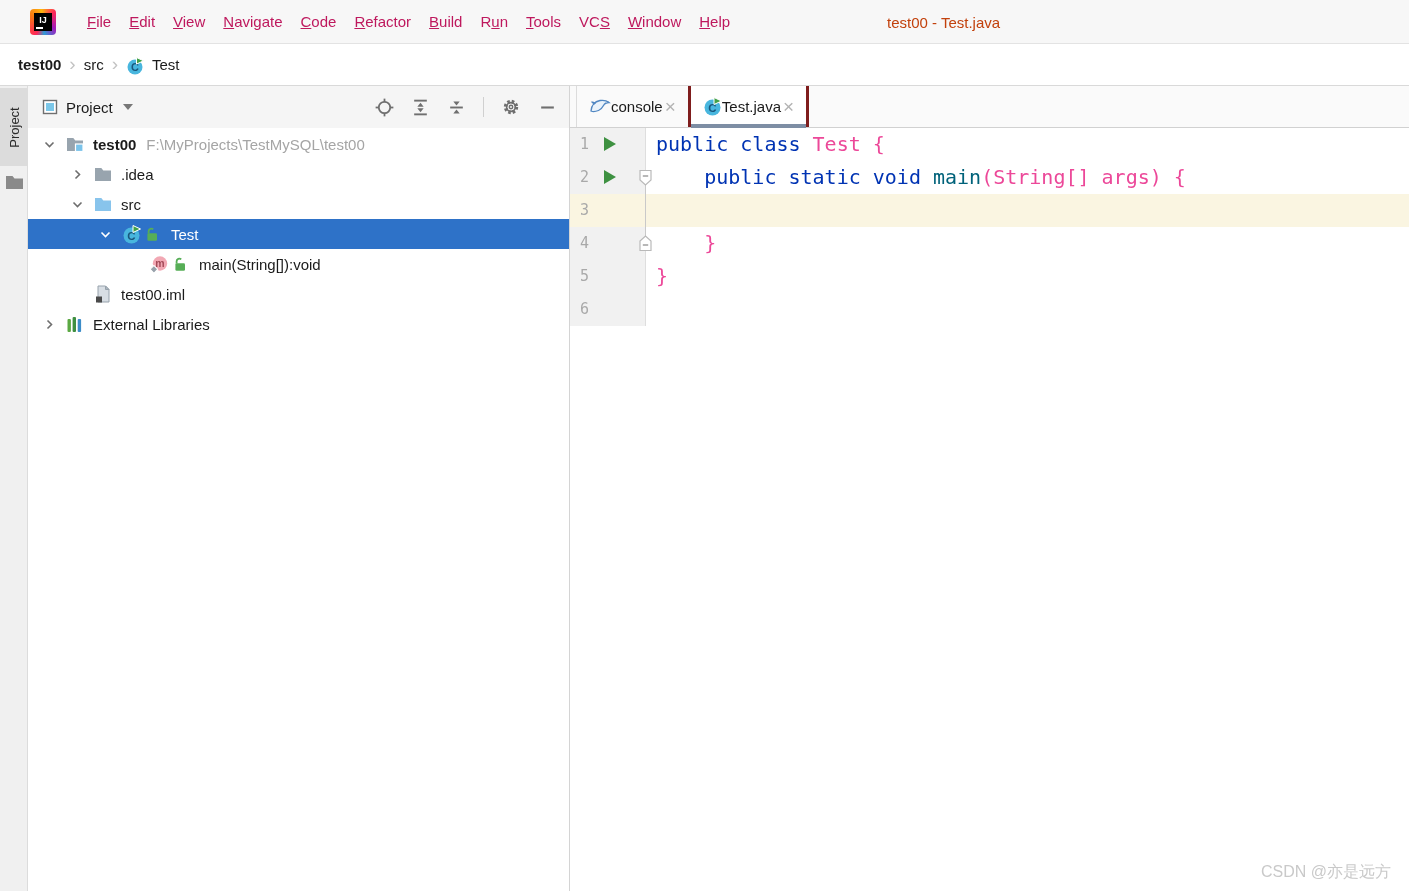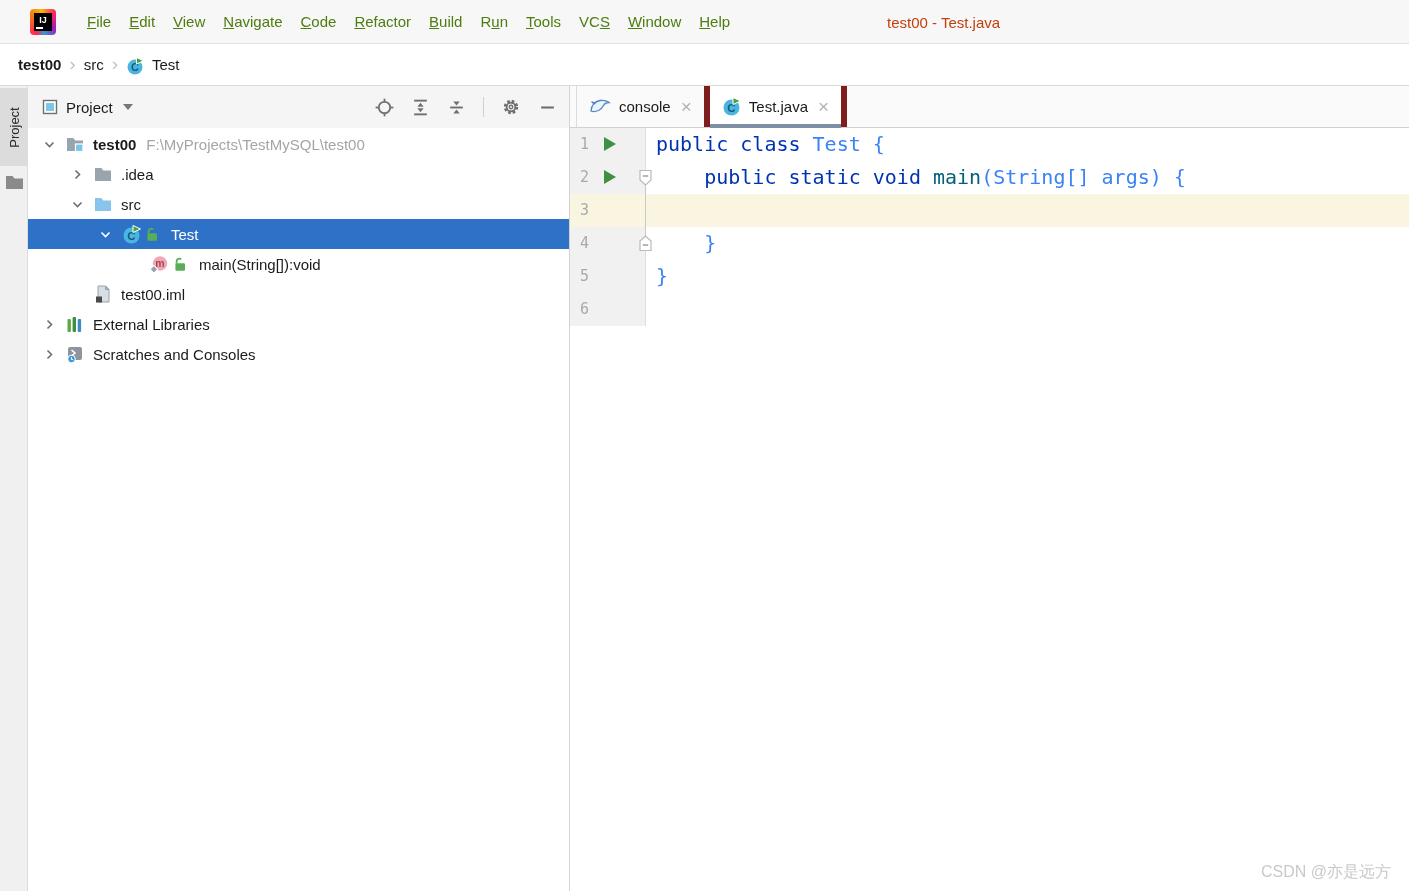--- a/index.html
+++ b/index.html
@@ -19,21 +19,21 @@
     width:26px; height:26px; border-radius:4px; margin-right:22px; position:relative;
     background:conic-gradient(from 210deg,#fe2857,#f97a12 25%,#fdb60d 40%,#fe2857 55%,#a11bbd 75%,#2e9bd6 90%,#fe2857);
   }
   .ij-logo .inner {
     position:absolute; left:4px; top:4px; width:18px; height:18px; background:#000;
     color:#fff; font-size:9px; font-weight:bold; text-align:center; line-height:14px;
   }
   .ij-logo .inner::after {
     content:""; position:absolute; left:2px; bottom:2px; width:7px; height:2px; background:#fff;
   }
-  .menu-item { padding:0 9px; height:28px; line-height:28px; cursor:default; color:#4d7c0f; }
+  .menu-item { padding:0 9px; height:28px; line-height:28px; cursor:default; color:#be185d; }
   .menu-item .u { text-decoration:underline; }
   .win-title {
     position:absolute; left:887px; top:0; height:44px; display:flex; align-items:center;
     color:#c2410c; font-size:15px;
   }
 
   
   .breadcrumbs {
     height:42px; background:#fff; border-bottom:1px solid #d9d9d9;
     display:flex; align-items:center; padding-left:18px; gap:8px;
@@ -83,22 +83,22 @@
   .trow.sel .tlabel { color:#fff; }
   .trow.sel svg.chev-svg polyline { stroke:#fff; }
 
   
   .editor-col { flex:1; display:flex; flex-direction:column; min-width:0; }
   .tabstrip {
     height:42px; flex:none; background:#fafafa; border-bottom:1px solid #d1d1d1;
     display:flex; align-items:stretch; padding-left:6px;
   }
   .tab {
-    display:flex; align-items:center; gap:8px; padding:0 12px; position:relative;
-    border-right:6px solid #7f1d1d; cursor:pointer; background:transparent;
+    display:flex; align-items:center; gap:0; padding:0 12px; position:relative;
+    border-right:3px solid #7f1d1d; cursor:pointer; background:transparent;
   }
   .tab:first-child { border-left:1px solid #dcdcdc; }
   .tab.active { background:#fff; }
   .tab.active::after {
     content:""; position:absolute; left:0; right:0; bottom:-1px; height:4px; background:#7e8ea4;
   }
   .tab .tab-close { color:#b3b3b3; font-size:19px; line-height:1; margin-left:2px; }
   .tab .tab-label { color:#1b1b1b; }
 
   
@@ -111,21 +111,21 @@
   .lgut { width:46px; flex:none; position:relative; background:#f1f1f1; border-right:1px solid #dedede; }
   .runarrow {
     position:absolute; left:4px; top:9px; width:0; height:0;
     border-left:12px solid #3e9141; border-top:7.5px solid transparent; border-bottom:7.5px solid transparent;
   }
   .lcode { padding-left:10px; white-space:pre; font-size:20px; color:#000; }
   .eline.current .lnum, .eline.current .lgut, .eline.current { background:#faf5e1; }
   .eline.current .lgut { border-right-color:#faf5e1; }
   .kw { color:#0033b3; }
   .fn { color:#00627a; }
-  .pl { color:#3b82f6; }
+  .pl { color:#ec4899; }
 
   .fold-line { position:absolute; left:75px; top:57px; width:1px; height:51px; background:#c9c9c9; }
   .fold-marker { position:absolute; left:68px; z-index:3; }
   .fold-start { top:41px; }
   .fold-end { top:107px; }
 
   
   .watermark {
     position:absolute; right:18px; bottom:8px; color:#c9c9c9; font-size:16px;
   }
@@ -340,36 +340,20 @@
           <span class="ticon">
               <svg width="18" height="17" viewBox="0 0 18 17">
                 <rect x="1.5" y="3" width="3.4" height="13" rx="1" fill="#5ba943"></rect>
                 <rect x="6.6" y="1" width="3.4" height="15" rx="1" fill="#3e8f41"></rect>
                 <rect x="11.7" y="3" width="3.4" height="13" rx="1" fill="#3c8cc8"></rect>
               </svg>
             </span>
           <span class="tlabel">External Libraries</span>
         </div>
 
-        <div class="trow" style="padding-left:16px">
-          <span class="chev">
-              <svg class="chev-svg" width="11" height="11" viewBox="0 0 11 11">
-                <polyline points="3.5,1.5 7.5,5.5 3.5,9.5" fill="none" stroke="#6e6e6e" stroke-width="1.6"></polyline>
-              </svg>
-            </span>
-          <span class="ticon">
-              <svg width="18" height="17" viewBox="0 0 18 17">
-                <rect x="2" y="1" width="14" height="13" rx="2" fill="#8d969e"></rect>
-                <polyline points="5.5,4 9,7 5.5,10" fill="none" stroke="#fff" stroke-width="1.6"></polyline>
-                <circle cx="5.5" cy="13" r="3.8" fill="#3e9ad6" stroke="#fff" stroke-width="1"></circle>
-                <polyline points="5.5,11.3 5.5,13.2 7,13.8" fill="none" stroke="#fff" stroke-width="1.1"></polyline>
-              </svg>
-            </span>
-          <span class="tlabel">Scratches and Consoles</span>
-        </div>
 
       </div>
     </div>
 
     <div class="editor-col">
 
       <div class="tabstrip">
         <div class="tab">
           <span style="display:inline-flex">
             <svg width="22" height="17" viewBox="0 0 22 17">

